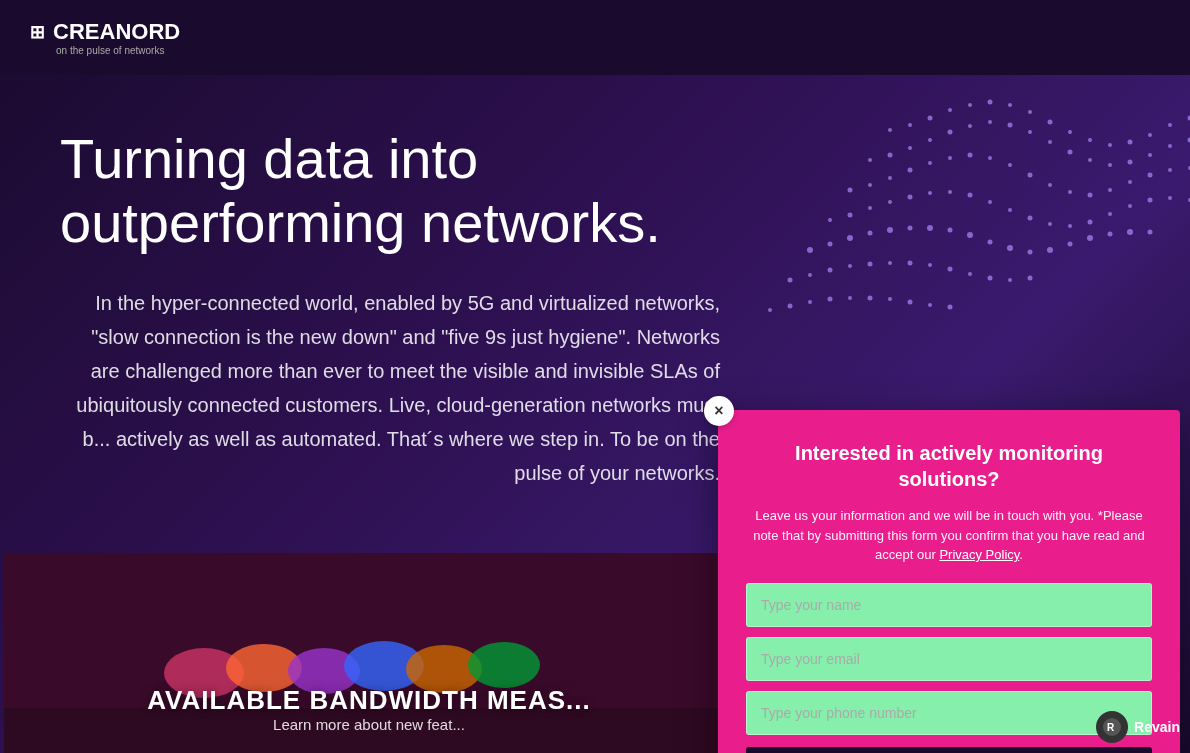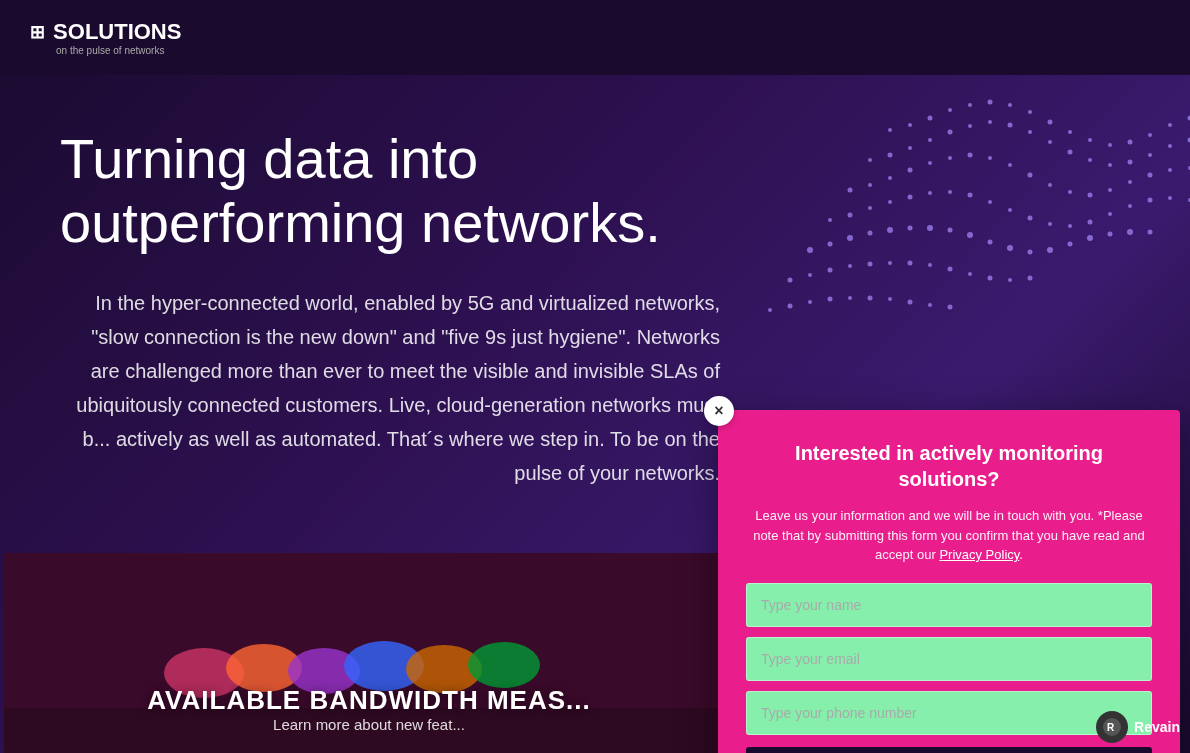--- a/index.html
+++ b/index.html
@@ -392,21 +392,21 @@
         <circle cx="420" cy="252" r="2.5"></circle>
         <circle cx="440" cy="255" r="2"></circle>
         <circle cx="460" cy="257" r="2.5"></circle>
     </g>
   </svg>
 
   <div class="header">
     <div class="logo-area">
       <div class="logo-text">
         <span class="logo-icon">⊞</span>
-        <span>SOLUTIONS</span>
+        <span>CREANORD</span>
       </div>
       <span class="logo-tagline">on the pulse of networks</span>
     </div>
 
   </div>
 
   <div class="hero-content">
     <h1 class="hero-title">Turning data into outperforming networks.</h1>
     <p class="hero-body">In the hyper-connected world, enabled by 5G and virtualized networks, "slow connection is the new down" and "five 9s just hygiene". Networks are challenged more than ever to meet the visible and invisible SLAs of ubiquitously connected customers.  Live, cloud-generation networks must b... actively as well as automated. That´s where we step in. To be on the pulse of your networks.</p>
   </div>

